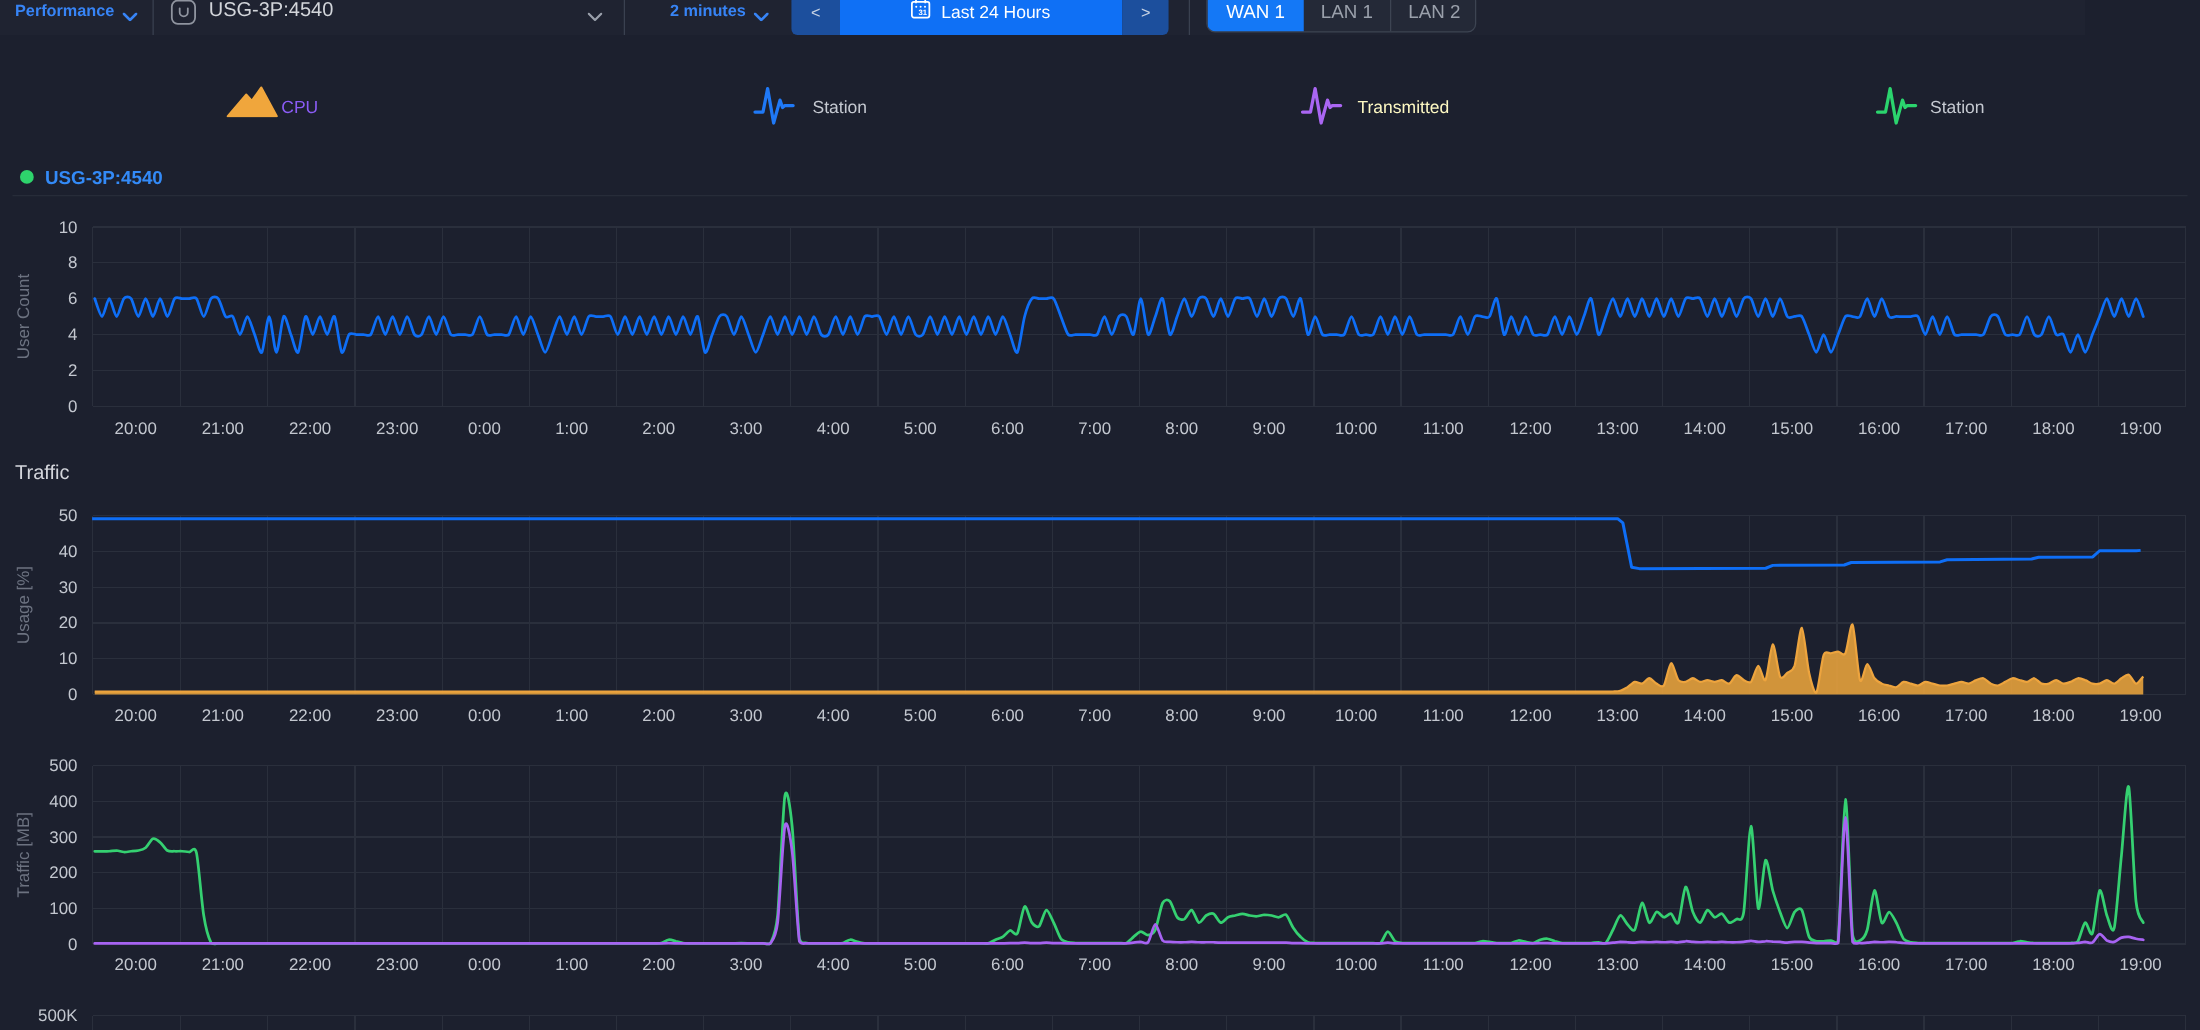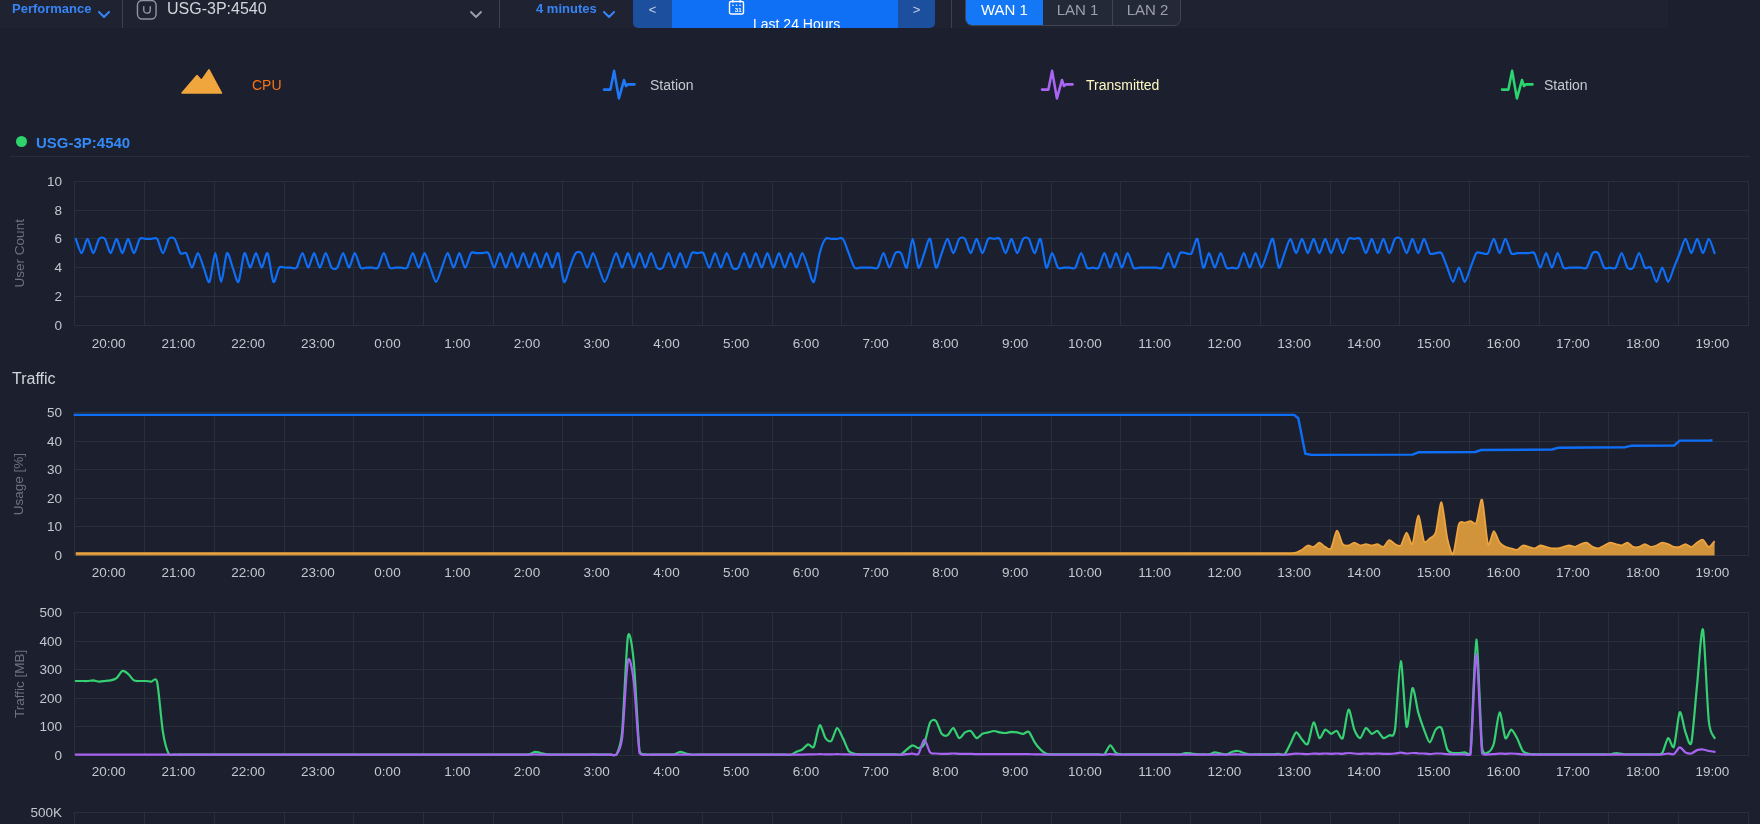--- a/index.html
+++ b/index.html
@@ -238,53 +238,53 @@
   <div style="position:absolute;left:122px;top:0;width:1px;height:28px;background:#3a4150"></div>
   <svg width="22" height="21" viewBox="0 0 22 22" style="position:absolute;left:136px;top:-1px">
 <rect x="1" y="1.5" width="19.5" height="19.5" rx="5" fill="none" stroke="#8f949f" stroke-width="1.5"></rect>
 <path d="M7.6 8 v3.4 a3.4 3.4 0 0 0 6.8 0 V8" fill="none" stroke="#8f949f" stroke-width="1.5" stroke-linecap="round"></path>
 </svg>
   <div style="position:absolute;left:167px;top:0px;font-size:16px;color:#d2d5da">USG-3P:4540</div>
   <div style="position:absolute;left:470px;top:4px"><svg width="12" height="7" viewBox="0 0 12 7">
           <polyline points="1,1 6,6 11,1" fill="none" stroke="#9aa0ab" stroke-width="1.8" stroke-linecap="round" stroke-linejoin="round"></polyline>
         </svg></div>
   <div style="position:absolute;left:499px;top:0;width:1px;height:28px;background:#3a4150"></div>
-  <div style="position:absolute;left:536px;top:1px;font-size:13px;font-weight:bold;color:#3784f6">4 minutes</div>
+  <div style="position:absolute;left:536px;top:1px;font-size:13px;font-weight:bold;color:#3784f6">2 minutes</div>
   <div style="position:absolute;left:603px;top:4px"><svg width="12" height="7" viewBox="0 0 12 7">
           <polyline points="1,1 6,6 11,1" fill="none" stroke="#3784f6" stroke-width="2" stroke-linecap="round" stroke-linejoin="round"></polyline>
         </svg></div>
   <div style="position:absolute;left:633px;top:-4px;width:302px;height:32px;border-radius:5px;overflow:hidden">
      <div style="position:absolute;left:0;top:0;width:39px;height:32px;background:#1c4f9d;color:#c7d3e4;font-size:13px;text-align:center;line-height:27px">&lt;</div>
      <div style="position:absolute;left:39px;top:0;width:226px;height:32px;background:#0f70f5">
           <svg width="17" height="17" viewBox="0 0 17 17" style="position:absolute;left:56px;top:3px">
 <rect x="1.5" y="2.5" width="14" height="12.5" rx="1.6" fill="none" stroke="#fff" stroke-width="1.4"></rect>
 <line x1="4.8" y1="0.8" x2="4.8" y2="3.6" stroke="#fff" stroke-width="1.4"></line>
 <line x1="12.2" y1="0.8" x2="12.2" y2="3.6" stroke="#fff" stroke-width="1.4"></line>
 <circle cx="5" cy="6.3" r="0.8" fill="#fff"></circle>
             <circle cx="8.5" cy="6.3" r="0.8" fill="#fff"></circle>
             <circle cx="12" cy="6.3" r="0.8" fill="#fff"></circle>
 <text x="10.2" y="13.2" font-size="6.2" font-weight="bold" fill="#fff" text-anchor="middle" font-family="Liberation Sans, sans-serif">31</text>
 </svg>
-        <div style="position:absolute;left:81px;top:20px;font-size:14px;color:#fff">Last 24 Hours</div>
+        <div style="position:absolute;left:81px;top:5px;font-size:14px;color:#fff">Last 24 Hours</div>
      </div>
      <div style="position:absolute;left:265px;top:0;width:37px;height:32px;background:#1c4f9d;color:#c7d3e4;font-size:13px;text-align:center;line-height:27px">&gt;</div>
   </div>
   <div style="position:absolute;left:951px;top:0;width:1px;height:28px;background:#3a4150"></div>
   <div style="position:absolute;left:965px;top:-6px;width:216px;height:32px;border:1px solid #3d4452;border-radius:7px;overflow:hidden;box-sizing:border-box;background:#242937">
      <div style="position:absolute;left:0;top:0;width:77px;height:32px;background:#1478f6;color:#fff;font-size:15px;text-align:center;line-height:29px">WAN 1</div>
      <div style="position:absolute;left:77px;top:0;width:70px;height:32px;color:#9aa0ab;font-size:15px;text-align:center;line-height:29px;border-right:1px solid #3d4452;box-sizing:border-box">LAN 1</div>
      <div style="position:absolute;left:147px;top:0;width:69px;height:32px;color:#9aa0ab;font-size:15px;text-align:center;line-height:29px">LAN 2</div>
   </div>
 </div>
 
 <div>
   <svg width="42" height="25" viewBox="0 0 42 25" style="position:absolute;left:181px;top:69px">
     <polygon points="1,24 16,6.5 20.5,11.5 28,0.8 40.5,24" fill="#f0a63c" stroke="#f0a63c" stroke-width="1.5" stroke-linejoin="round"></polygon>
   </svg>
-  <div style="position:absolute;left:252px;top:77px;font-size:14px;color:#f97316">CPU</div>
+  <div style="position:absolute;left:225px;top:77px;font-size:14px;color:#8b5cf6">CPU</div>
   <svg width="31" height="29" viewBox="0 0 31 29" style="position:absolute;left:604px;top:70px;overflow:visible">
         <polyline points="0,19.6 6.4,19.6 10.1,0.9 14.9,28.4 20,10.1 22,16 23.9,14.4 30.5,14.4" fill="none" stroke="#1f79f7" stroke-width="2.6" stroke-linejoin="round" stroke-linecap="round"></polyline>
       </svg>
   <div style="position:absolute;left:650px;top:77px;font-size:14px;color:#c5c9d1">Station</div>
   <svg width="31" height="29" viewBox="0 0 31 29" style="position:absolute;left:1042px;top:70px;overflow:visible">
         <polyline points="0,19.6 6.4,19.6 10.1,0.9 14.9,28.4 20,10.1 22,16 23.9,14.4 30.5,14.4" fill="none" stroke="#aa66f3" stroke-width="2.6" stroke-linejoin="round" stroke-linecap="round"></polyline>
       </svg>
   <div style="position:absolute;left:1086px;top:77px;font-size:14px;color:#fef9c3">Transmitted</div>
   <svg width="31" height="29" viewBox="0 0 31 29" style="position:absolute;left:1502px;top:70px;overflow:visible">
         <polyline points="0,19.6 6.4,19.6 10.1,0.9 14.9,28.4 20,10.1 22,16 23.9,14.4 30.5,14.4" fill="none" stroke="#2bd46e" stroke-width="2.6" stroke-linejoin="round" stroke-linecap="round"></polyline>

